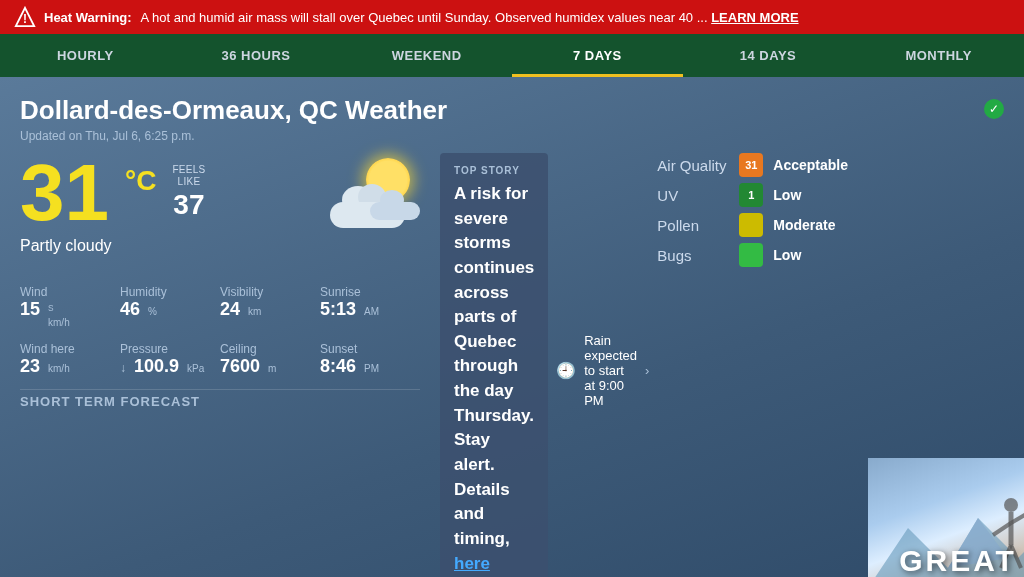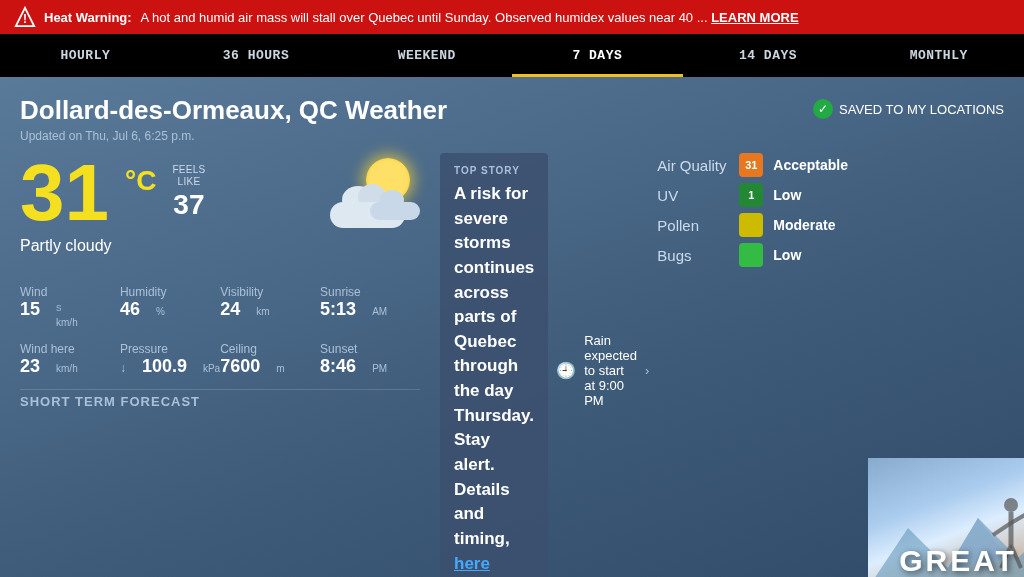--- a/index.html
+++ b/index.html
@@ -35,24 +35,23 @@
       margin-right: 6px;
     }
     .learn-more {
       font-weight: bold;
       text-decoration: underline;
       cursor: pointer;
     }
 
     
     .nav-tabs {
-      background: #000000;
+      background: #14532d;
       display: flex;
       align-items: flex-start;
-      font-family: Liberation Mono, monospace;
     }
     .nav-tab {
       flex: 1;
       text-align: center;
       padding: 14px 8px;
       font-size: 13px;
       font-weight: bold;
       letter-spacing: 0.5px;
       color: #cdd6e0;
       cursor: pointer;
@@ -265,21 +264,21 @@
     .stat-label {
       font-size: 12px;
       color: #aac0d8;
     }
     .stat-value {
       font-size: 18px;
       font-weight: bold;
       color: white;
       display: flex;
       align-items: baseline;
-      gap: 16px;
+      gap: 8px;
     }
     .stat-unit {
       font-size: 10px;
       color: #aac0d8;
       font-weight: normal;
     }
     .stat-arrow {
       font-size: 12px;
       color: #aac0d8;
     }
@@ -411,21 +410,20 @@
 
 <div class="main-content">
 
   <div class="location-header">
     <div>
       <div class="location-title">Dollard-des-Ormeaux, QC Weather</div>
       <div class="location-subtitle">Updated on Thu, Jul 6, 6:25 p.m.</div>
     </div>
     <div class="saved-badge">
       <div class="saved-check">✓</div>
-      <span>SAVED TO MY LOCATIONS</span>
     </div>
   </div>
 
   <div class="weather-main-row">
 
     <div class="left-panel">
       <div class="temp-section">
         <div class="temp-big">31</div>
         <div class="temp-unit">°C</div>
         <div class="feels-like">

